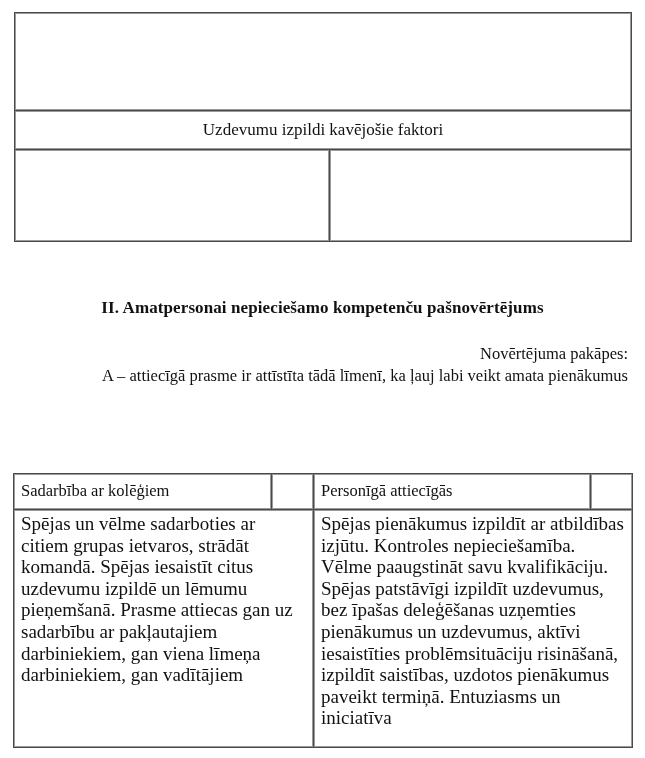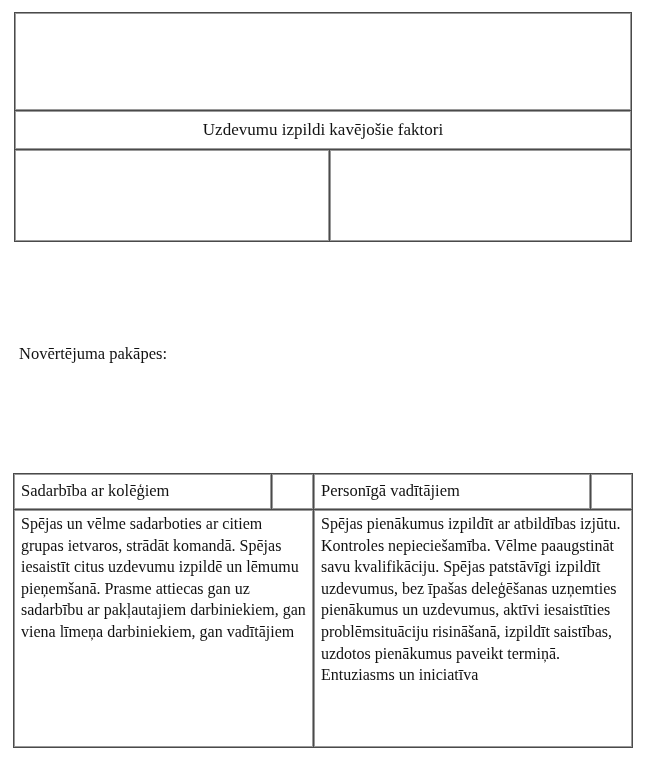--- a/index.html
+++ b/index.html
@@ -66,25 +66,26 @@
     width: 645px;
     text-align: center;
     font-size: 17px;
     font-weight: bold;
     letter-spacing: 0.1px;
   }
 
   
   #scale-block {
     position: absolute;
-    left: 19px;
+    left: 28px;
     top: 343px;
     width: 600px;
     font-size: 16.5px;
     line-height: 21.5px;
+    text-align: right;
   }
   #scale-block .scale-line {
     white-space: pre-wrap;
   }
   #scale-block .scale-title {
     margin-bottom: 0;
   }
 
   
   #table-competencies {
@@ -98,21 +99,21 @@
   }
   .t2-head-row { height: 33px; margin-top: 16px; }
   .t2-body-row { height: 238px; }
 
   .comp-head {
     font-size: 16.5px;
     line-height: 28px;
     white-space: nowrap;
   }
   .comp-body {
-    font-size: 16px;
+    font-size: 19px;
     line-height: 21.6px;
     text-align: left;
   }
   .mark-cell { }
 </style>
 </head>
 <body>
 
 <div class="page">
 
@@ -136,42 +137,44 @@
         <td>
           <span class="cell-text"></span>
         </td>
         <td>
           <span class="cell-text"></span>
         </td>
       </tr>
     </tbody>
   </table>
 
+  <div id="section-heading">II. Amatpersonai nepieciešamo kompetenču pašnovērtējums</div>
 
   <div id="scale-block">
     <div class="scale-line scale-title">Novērtējuma pakāpes:</div>
+    <div class="scale-line">A – attiecīgā prasme ir attīstīta tādā līmenī, ka ļauj labi veikt amata pienākumus</div>
   </div>
 
   <table id="table-competencies" class="doc-table">
     <colgroup>
       <col style="width:258px">
       <col style="width:42px">
       <col style="width:277px">
       <col style="width:42px">
     </colgroup>
     <tbody>
       <tr class="t2-head-row">
         <td>
           <span class="comp-head">Sadarbība ar kolēģiem</span>
         </td>
         <td class="mark-cell">
           <span class="comp-head"></span>
         </td>
         <td>
-          <span class="comp-head">Personīgā vadītājiem</span>
+          <span class="comp-head">Personīgā attiecīgās</span>
         </td>
         <td class="mark-cell">
           <span class="comp-head"></span>
         </td>
       </tr>
       <tr class="t2-body-row">
         <td colspan="2">
           <div class="comp-body">Spējas un vēlme sadarboties ar citiem grupas ietvaros, strādāt komandā. Spējas iesaistīt citus uzdevumu izpildē un lēmumu pieņemšanā. Prasme attiecas gan uz sadarbību ar pakļautajiem darbiniekiem, gan viena līmeņa darbiniekiem, gan vadītājiem</div>
         </td>
         <td colspan="2">

